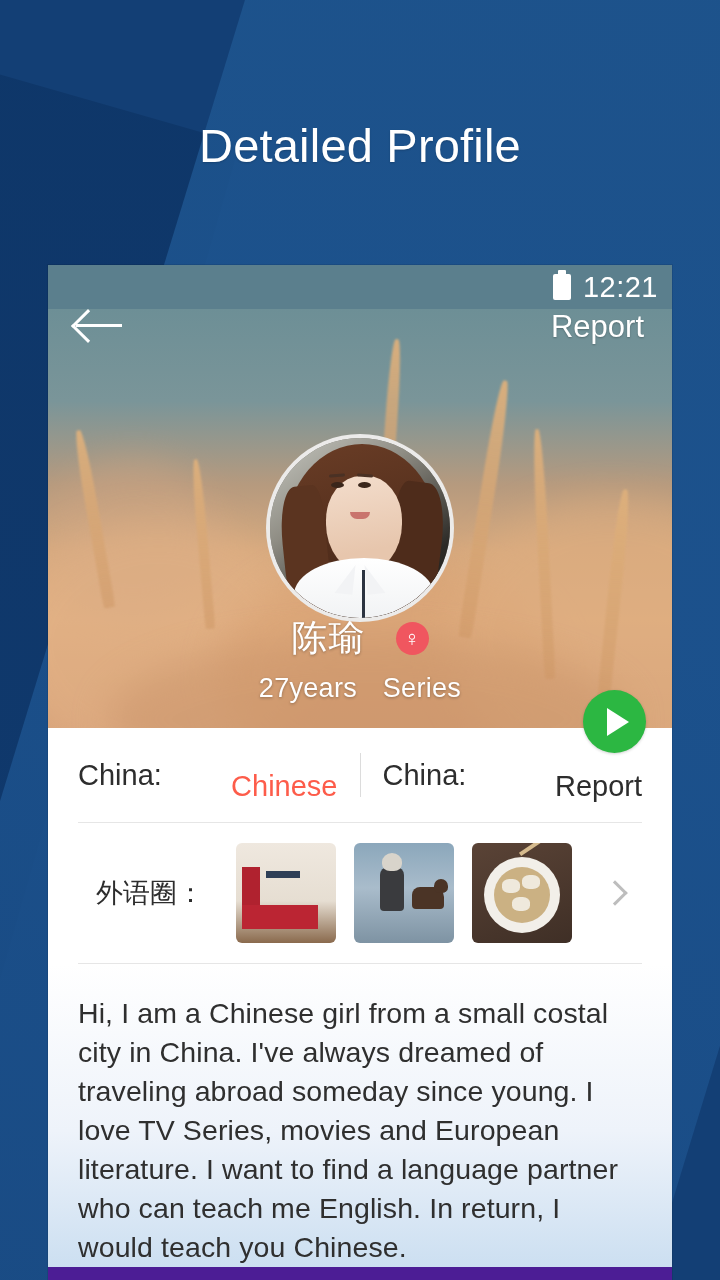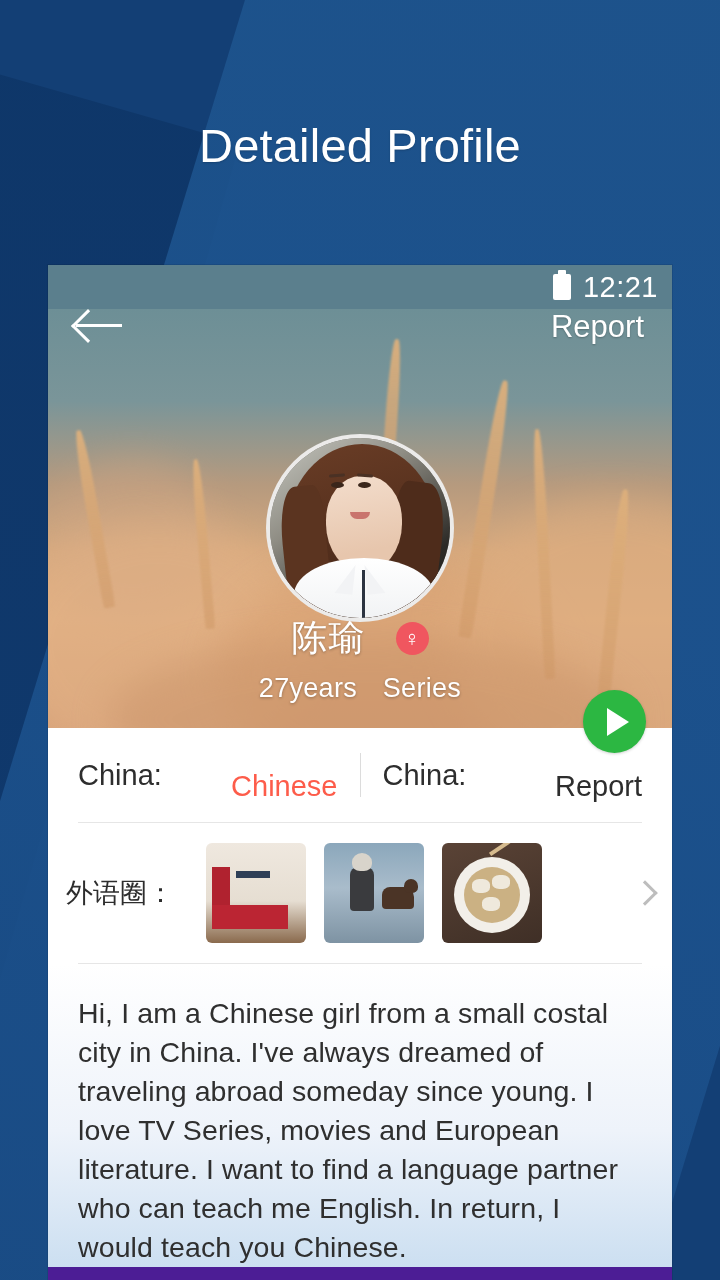--- a/index.html
+++ b/index.html
@@ -249,21 +249,21 @@
   .lang-cell .val { margin-left: auto; margin-top: 23px; }
   #teach-value { color: #fd5c4a; }
   #learn-value { color: #2d2d2d; }
   #lang-divider {
     width: 1px; height: 44px; background: #dcdcdc; margin: 0 22px;
   }
   .hr { height:1px; background:#e6e6e6; margin: 0 30px; }
 
   #moments-row {
     display:flex; align-items:center;
-    height: 140px; padding: 0 18px;
+    height: 140px; padding: 0 48px;
   }
   #moments-label { font-size: 27px; color:#2d2d2d; width: 140px; }
   #thumbs { display:flex; gap: 18px; }
   .thumb {
     width: 100px; height: 100px; border-radius: 6px;
     overflow: hidden; position: relative; cursor: pointer;
     background: #ccc;
   }
   
   .t1 { background: linear-gradient(180deg,#efe8df 0%, #e6ded2 58%, #8a6a4d 100%); }

